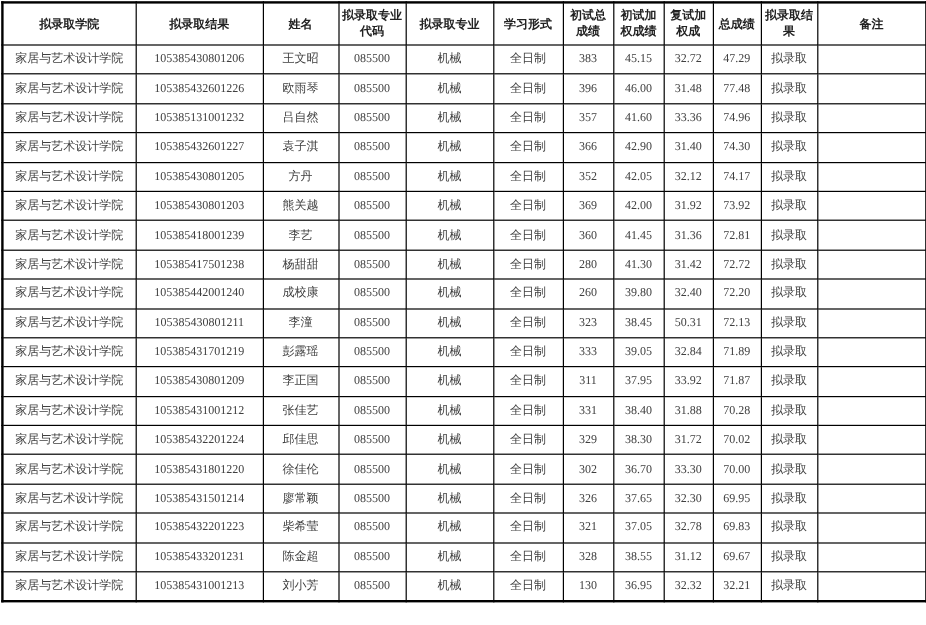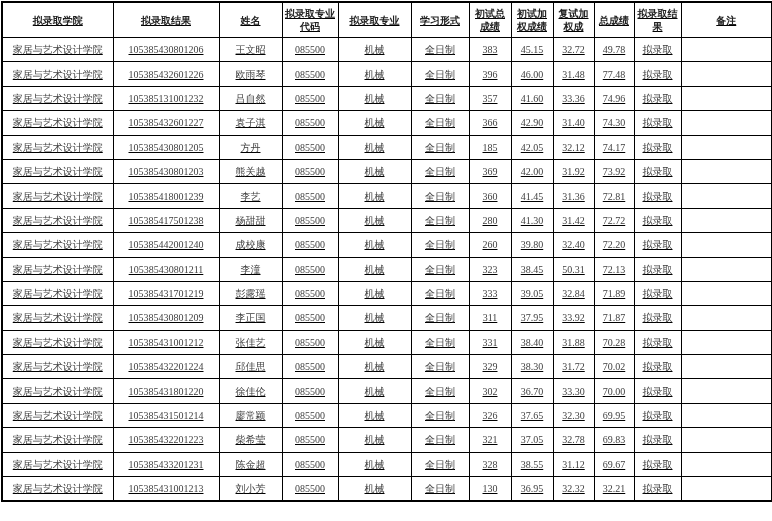--- a/index.html
+++ b/index.html
@@ -12,21 +12,20 @@
     height: 521px;
     overflow: hidden;
     font-family: "Liberation Serif", "DejaVu Serif", serif;
   }
   table.admission {
     border-collapse: collapse;
     table-layout: fixed;
     width: 770px;
     margin: 1px;
     border: 2px solid #000;
-    text-decoration: underline;
   }
   table.admission th,
   table.admission td {
     border: 1px solid #000;
     text-align: center;
     vertical-align: middle;
     padding: 0 2px;
     overflow: hidden;
     word-break: break-all;
   }
@@ -83,21 +82,21 @@
       <tr>
         <td>家居与艺术设计学院</td>
         <td>105385430801206</td>
         <td>王文昭</td>
         <td>085500</td>
         <td>机械</td>
         <td>全日制</td>
         <td>383</td>
         <td>45.15</td>
         <td>32.72</td>
-        <td>49.78</td>
+        <td>47.29</td>
         <td>拟录取</td>
         <td></td>
       </tr>
       <tr>
         <td>家居与艺术设计学院</td>
         <td>105385432601226</td>
         <td>欧雨琴</td>
         <td>085500</td>
         <td>机械</td>
         <td>全日制</td>
@@ -136,21 +135,21 @@
         <td>拟录取</td>
         <td></td>
       </tr>
       <tr>
         <td>家居与艺术设计学院</td>
         <td>105385430801205</td>
         <td>方丹</td>
         <td>085500</td>
         <td>机械</td>
         <td>全日制</td>
-        <td>185</td>
+        <td>352</td>
         <td>42.05</td>
         <td>32.12</td>
         <td>74.17</td>
         <td>拟录取</td>
         <td></td>
       </tr>
       <tr>
         <td>家居与艺术设计学院</td>
         <td>105385430801203</td>
         <td>熊关越</td>

